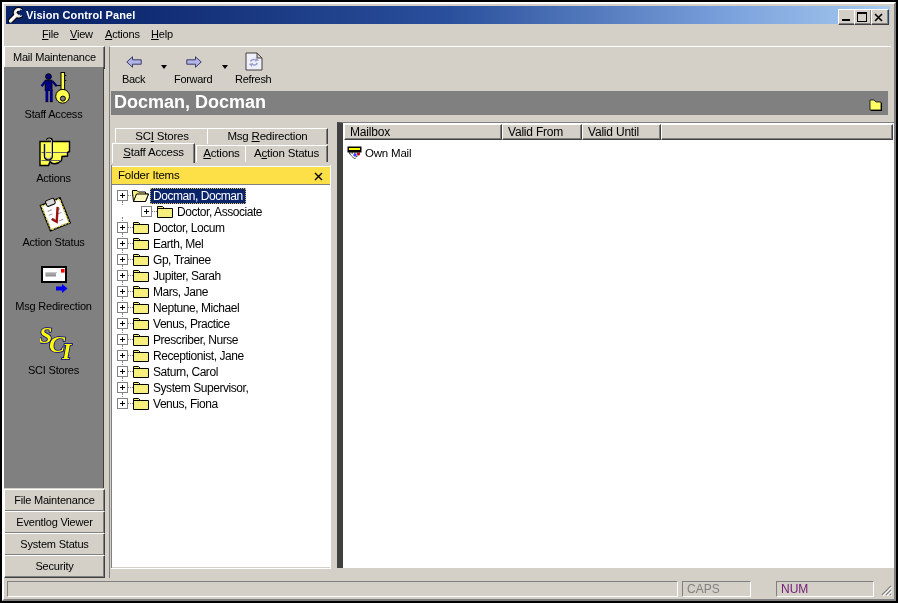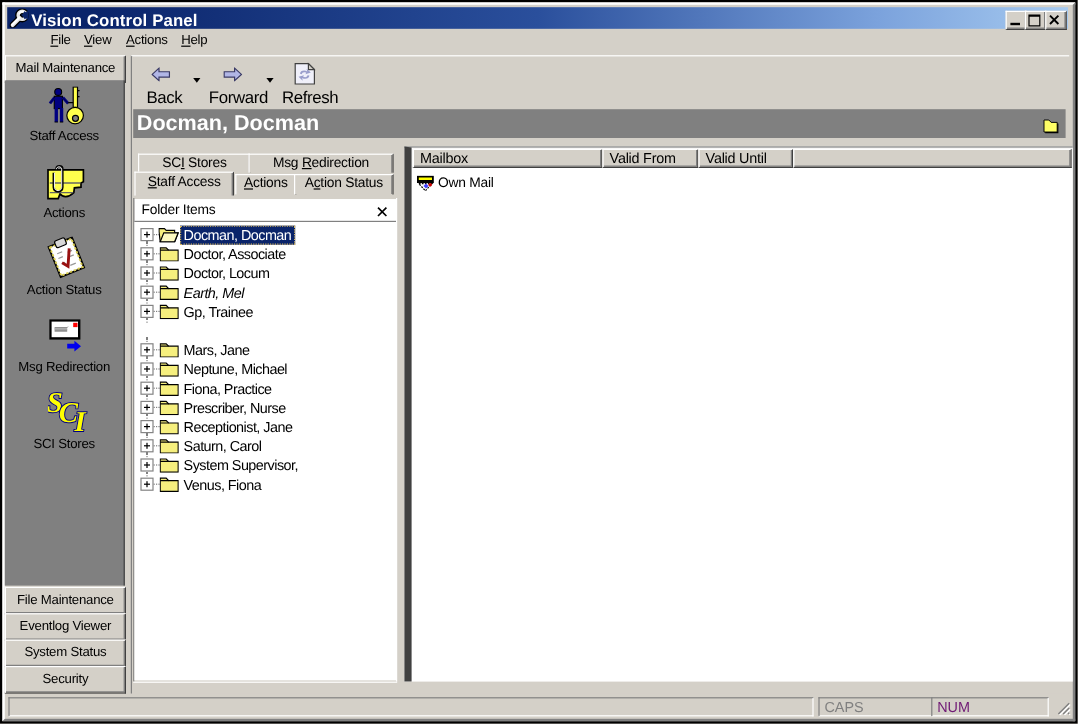--- a/index.html
+++ b/index.html
@@ -6,21 +6,21 @@
   body{width:898px;height:603px;position:relative;background:#000;
        font-family:"Liberation Sans",sans-serif;overflow:hidden;}
   .abs{position:absolute;}
   #frame{left:2px;top:2px;width:890px;height:595px;
          border-top:2px solid #ffffff;border-left:2px solid #ffffff;
          border-right:2px solid #808080;border-bottom:2px solid #808080;
          background:#d4d0c8;}
   
   #titlebar{left:6px;top:6px;width:884px;height:18px;
             background:linear-gradient(90deg,#0a246a 0%,#0a246a 8%,#2a4f9c 50%,#7ba2dc 82%,#a6caf0 100%);}
-  #title-text{left:20px;top:3px;color:#fff;font-weight:bold;font-size:14px;white-space:nowrap;letter-spacing:0.1px;}
+  #title-text{left:20px;top:3px;color:#fff;font-weight:bold;font-size:11px;white-space:nowrap;letter-spacing:0.1px;}
   .tbtn{top:3px;width:16px;height:14px;background:#d4d0c8;
         border-top:1px solid #fff;border-left:1px solid #fff;
         border-right:1px solid #404040;border-bottom:1px solid #404040;
         box-shadow:inset -1px -1px 0 #808080;}
   
   .menu{top:28px;font-size:11px;color:#000;letter-spacing:-0.2px;padding-left:30px;}
   .menu u{text-decoration:underline;}
   
   #sb-btn-top{left:4px;top:46px;width:99px;height:21px;background:#d4d0c8;
         border-top:1px solid #fff;border-left:1px solid #fff;
@@ -31,28 +31,28 @@
            border-right:1px solid #404040;}
   .sblbl{left:4px;width:99px;text-align:center;font-size:11px;color:#000;letter-spacing:-0.2px;}
   .sbbtn{left:4px;width:99px;height:21px;background:#d4d0c8;
         border-top:1px solid #fff;border-left:1px solid #fff;
         border-right:1px solid #404040;border-bottom:1px solid #404040;
         box-shadow:inset -1px -1px 0 #808080;
         text-align:center;line-height:20px;font-size:11px;letter-spacing:-0.2px;}
   
   #main{left:109px;top:46px;width:781px;height:531px;background:#d4d0c8;
         border-left:1px solid #808080;border-top:1px solid #fff;}
-  .tool-lbl{font-size:14px;color:#000;letter-spacing:-0.3px;}
+  .tool-lbl{font-size:11px;color:#000;letter-spacing:-0.3px;}
   #hdrbar{left:111px;top:91px;width:777px;height:24px;background:#808080;}
   #hdr-text{left:3px;top:1px;color:#fff;font-size:18px;font-weight:bold;white-space:nowrap;}
   
   .tab{background:#d4d0c8;border-top:1px solid #fff;border-left:1px solid #fff;
        border-right:1px solid #404040;box-shadow:inset -1px 0 0 #808080;
        text-align:center;font-size:11.5px;letter-spacing:-0.2px;}
-  #folderhdr{left:112px;top:166px;width:218px;height:19px;background:#ffffff;
+  #folderhdr{left:112px;top:166px;width:218px;height:19px;background:#fde047;
        border-top:1px solid #fff;border-bottom:1px solid #808080;
        font-size:11.5px;letter-spacing:-0.2px;box-sizing:border-box;}
   #tree{left:112px;top:185px;width:218px;height:382px;background:#fff;}
   .trow{position:absolute;left:0;height:16px;font-size:12px;letter-spacing:-0.45px;white-space:nowrap;}
   .plus{position:absolute;left:5px;top:2px;width:9px;height:9px;background:#fff;
         border:1px solid #848484;box-sizing:content-box;}
   .plus:before{content:"";position:absolute;left:2px;top:4px;width:5px;height:1px;background:#000;}
   .plus:after{content:"";position:absolute;left:4px;top:2px;width:1px;height:5px;background:#000;}
   .tlabel{position:absolute;left:41px;top:1px;}
   .sel{background:#0a246a;color:#fff;padding:0 2px;border:1px dotted #d8b860;margin:-1px 0 0 -1px;}
@@ -216,60 +216,69 @@
     <div class="trow" style="top:3px;width:218px;">
     <div class="plus"></div>
     <div style="position:absolute;left:16px;top:7px;width:5px;height:1px;border-top:1px dotted #808080;"></div>
     <svg width="17" height="13" viewBox="0 0 17 13" style="position:absolute;left:20px;top:1px">
  <path d="M1.5 12.5 L0.5 4 L0.5 1.5 L5 1.5 L6.5 3 L13.5 3 L13.5 5 L15 5 L16.5 5 L13.5 12.5 Z" fill="#f6ef7e" stroke="#000"></path>
  <path d="M1.5 12.5 L4.5 5 L16.5 5 L13.5 12.5 Z" fill="#fcf9c0" stroke="#000"></path>
 </svg>
     <span class="tlabel sel" style="left:39px">Docman, Docman</span>
     </div>
     <div style="position:absolute;left:10px;top:16px;width:1px;height:4px;border-left:1px dotted #808080;"></div>
-    <div class="trow" style="top:19px;width:218px;">
+    <div class="trow" style="top:19px;width:218px;margin-left:24px;">
     <div class="plus"></div>
     <div style="position:absolute;left:16px;top:7px;width:5px;height:1px;border-top:1px dotted #808080;"></div>
     <svg width="16" height="13" viewBox="0 0 16 13" style="position:absolute;left:21px;top:1px">
  <path d="M0.5 12.5 L0.5 1.5 L5.5 1.5 L7.5 3.5 L15.5 3.5 L15.5 12.5 Z" fill="#f6ef7e" stroke="#000"></path>
  <path d="M0.5 3.5 L7.5 3.5" stroke="#000" fill="none"></path>
 </svg>
     <span class="tlabel">Doctor, Associate</span>
     </div>
     <div style="position:absolute;left:10px;top:32px;width:1px;height:4px;border-left:1px dotted #808080;"></div>
     <div class="trow" style="top:35px;width:218px;">
     <div class="plus"></div>
     <div style="position:absolute;left:16px;top:7px;width:5px;height:1px;border-top:1px dotted #808080;"></div>
     <svg width="16" height="13" viewBox="0 0 16 13" style="position:absolute;left:21px;top:1px">
  <path d="M0.5 12.5 L0.5 1.5 L5.5 1.5 L7.5 3.5 L15.5 3.5 L15.5 12.5 Z" fill="#f6ef7e" stroke="#000"></path>
  <path d="M0.5 3.5 L7.5 3.5" stroke="#000" fill="none"></path>
 </svg>
     <span class="tlabel">Doctor, Locum</span>
     </div>
     <div style="position:absolute;left:10px;top:48px;width:1px;height:4px;border-left:1px dotted #808080;"></div>
-    <div class="trow" style="top:51px;width:262px;font-style:italic;">
+    <div class="trow" style="top:51px;width:262px;">
     <div class="plus"></div>
     <div style="position:absolute;left:16px;top:7px;width:5px;height:1px;border-top:1px dotted #808080;"></div>
     <svg width="16" height="13" viewBox="0 0 16 13" style="position:absolute;left:21px;top:1px">
  <path d="M0.5 12.5 L0.5 1.5 L5.5 1.5 L7.5 3.5 L15.5 3.5 L15.5 12.5 Z" fill="#f6ef7e" stroke="#000"></path>
  <path d="M0.5 3.5 L7.5 3.5" stroke="#000" fill="none"></path>
 </svg>
     <span class="tlabel">Earth, Mel</span>
     </div>
     <div style="position:absolute;left:10px;top:64px;width:1px;height:4px;border-left:1px dotted #808080;"></div>
     <div class="trow" style="top:67px;width:218px;">
     <div class="plus"></div>
     <div style="position:absolute;left:16px;top:7px;width:5px;height:1px;border-top:1px dotted #808080;"></div>
     <svg width="16" height="13" viewBox="0 0 16 13" style="position:absolute;left:21px;top:1px">
  <path d="M0.5 12.5 L0.5 1.5 L5.5 1.5 L7.5 3.5 L15.5 3.5 L15.5 12.5 Z" fill="#f6ef7e" stroke="#000"></path>
  <path d="M0.5 3.5 L7.5 3.5" stroke="#000" fill="none"></path>
 </svg>
     <span class="tlabel">Gp, Trainee</span>
     </div>
     <div style="position:absolute;left:10px;top:80px;width:1px;height:4px;border-left:1px dotted #808080;"></div>
+    <div class="trow" style="top:83px;width:218px;">
+    <div class="plus"></div>
+    <div style="position:absolute;left:16px;top:7px;width:5px;height:1px;border-top:1px dotted #808080;"></div>
+    <svg width="16" height="13" viewBox="0 0 16 13" style="position:absolute;left:21px;top:1px">
+ <path d="M0.5 12.5 L0.5 1.5 L5.5 1.5 L7.5 3.5 L15.5 3.5 L15.5 12.5 Z" fill="#f6ef7e" stroke="#000"></path>
+ <path d="M0.5 3.5 L7.5 3.5" stroke="#000" fill="none"></path>
+</svg>
+    <span class="tlabel">Jupiter, Sarah</span>
+    </div>
     <div style="position:absolute;left:10px;top:96px;width:1px;height:4px;border-left:1px dotted #808080;"></div>
     <div class="trow" style="top:99px;width:218px;">
     <div class="plus"></div>
     <div style="position:absolute;left:16px;top:7px;width:5px;height:1px;border-top:1px dotted #808080;"></div>
     <svg width="16" height="13" viewBox="0 0 16 13" style="position:absolute;left:21px;top:1px">
  <path d="M0.5 12.5 L0.5 1.5 L5.5 1.5 L7.5 3.5 L15.5 3.5 L15.5 12.5 Z" fill="#f6ef7e" stroke="#000"></path>
  <path d="M0.5 3.5 L7.5 3.5" stroke="#000" fill="none"></path>
 </svg>
     <span class="tlabel">Mars, Jane</span>
     </div>
@@ -284,21 +293,21 @@
     <span class="tlabel">Neptune, Michael</span>
     </div>
     <div style="position:absolute;left:10px;top:128px;width:1px;height:4px;border-left:1px dotted #808080;"></div>
     <div class="trow" style="top:131px;width:218px;">
     <div class="plus"></div>
     <div style="position:absolute;left:16px;top:7px;width:5px;height:1px;border-top:1px dotted #808080;"></div>
     <svg width="16" height="13" viewBox="0 0 16 13" style="position:absolute;left:21px;top:1px">
  <path d="M0.5 12.5 L0.5 1.5 L5.5 1.5 L7.5 3.5 L15.5 3.5 L15.5 12.5 Z" fill="#f6ef7e" stroke="#000"></path>
  <path d="M0.5 3.5 L7.5 3.5" stroke="#000" fill="none"></path>
 </svg>
-    <span class="tlabel">Fiona, Practice</span>
+    <span class="tlabel">Venus, Practice</span>
     </div>
     <div style="position:absolute;left:10px;top:144px;width:1px;height:4px;border-left:1px dotted #808080;"></div>
     <div class="trow" style="top:147px;width:218px;">
     <div class="plus"></div>
     <div style="position:absolute;left:16px;top:7px;width:5px;height:1px;border-top:1px dotted #808080;"></div>
     <svg width="16" height="13" viewBox="0 0 16 13" style="position:absolute;left:21px;top:1px">
  <path d="M0.5 12.5 L0.5 1.5 L5.5 1.5 L7.5 3.5 L15.5 3.5 L15.5 12.5 Z" fill="#f6ef7e" stroke="#000"></path>
  <path d="M0.5 3.5 L7.5 3.5" stroke="#000" fill="none"></path>
 </svg>
     <span class="tlabel">Prescriber, Nurse</span>
@@ -354,21 +363,21 @@
     <rect x="0.5" y="0.5" width="14" height="6" fill="#000"></rect>
     <path d="M2 2 L13 2 L13 4 L2 4 Z" fill="#ffff00"></path>
     <path d="M2 7 L13 7 L7.5 13 Z" fill="#fff" stroke="#000" stroke-dasharray="1.5 1" stroke-width="1"></path>
     <rect x="6.5" y="7.5" width="3" height="3" fill="#4040ff" transform="rotate(45 8 9)"></rect>
     <circle cx="11.5" cy="8" r="1.5" fill="#cc0000"></circle>
   </svg>
   <div class="abs" style="left:22px;top:24px;font-size:11.5px;letter-spacing:-0.2px;">Own Mail</div>
 </div>
 
 <div class="spanel abs" style="left:7px;width:671px;"></div>
-<div class="spanel abs" style="left:682px;width:109px;color:#808080;">CAPS</div>
+<div class="spanel abs" style="left:682px;width:69px;color:#808080;">CAPS</div>
 <div class="spanel abs" style="left:776px;width:98px;color:#701a75;">NUM</div>
 <svg class="abs" style="left:879px;top:583px" width="13" height="13" viewBox="0 0 13 13">
   <g stroke-width="1.2">
     <path d="M12 3 L3 12" stroke="#808080"></path>
       <path d="M13 4 L4 13" stroke="#fff"></path>
     <path d="M12 7 L7 12" stroke="#808080"></path>
       <path d="M13 8 L8 13" stroke="#fff"></path>
     <path d="M12 11 L11 12" stroke="#808080"></path>
       <path d="M13 12 L12 13" stroke="#fff"></path>
   </g>

